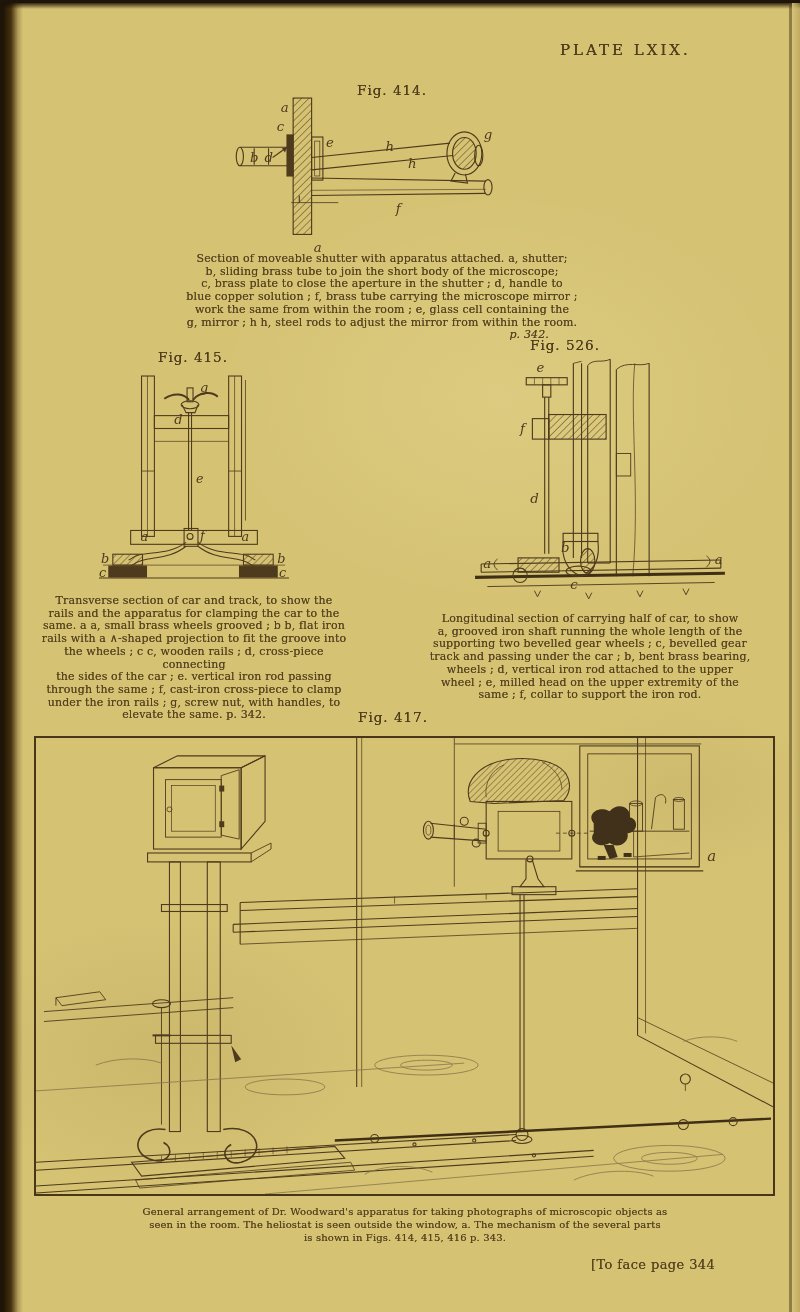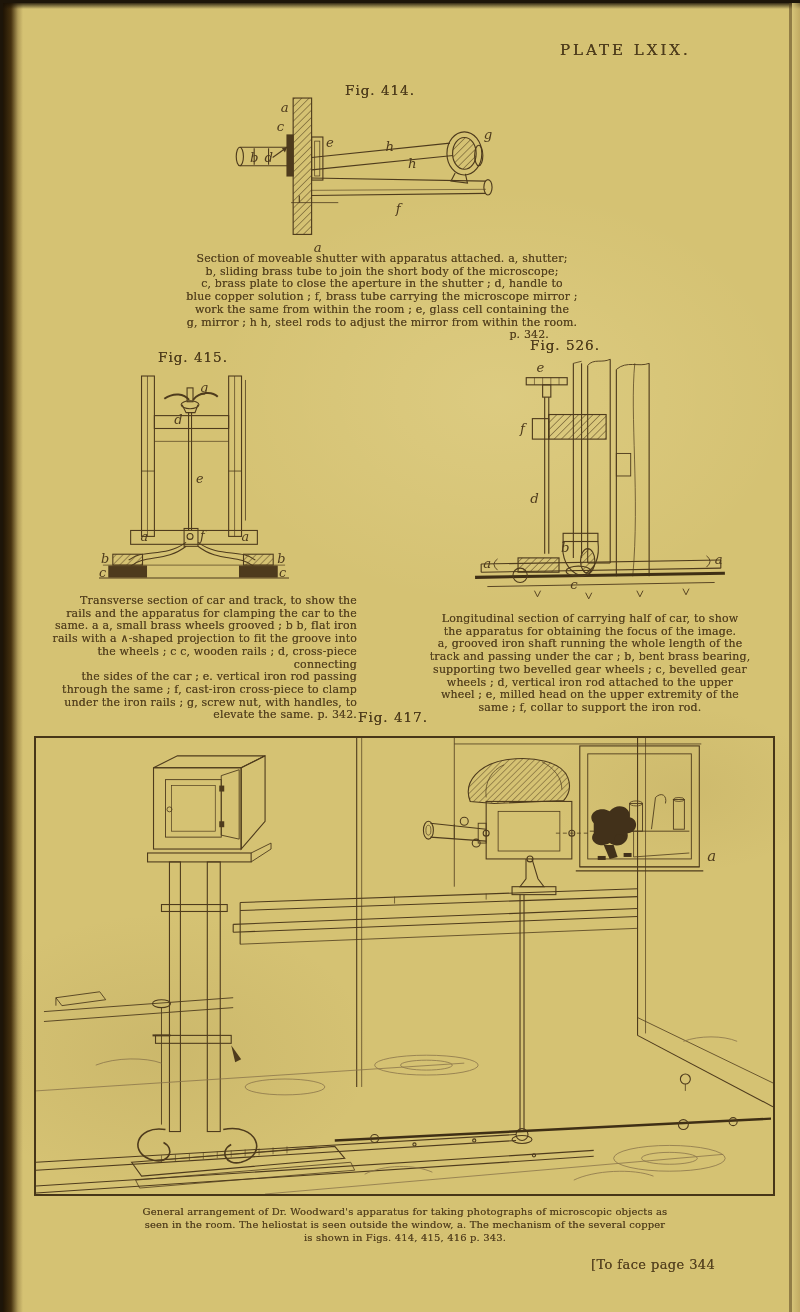--- a/index.html
+++ b/index.html
@@ -14,40 +14,40 @@
   .top-edge{position:absolute;left:0;top:0;width:100%;height:6px;
         background:linear-gradient(180deg,rgba(25,16,4,.85),rgba(25,16,4,0));}
   .right-line{position:absolute;left:786px;top:0;width:3px;height:100%;background:rgba(90,70,32,.55);}
   .right-band{position:absolute;left:789px;top:0;width:11px;height:100%;
         background:linear-gradient(90deg,rgba(214,196,120,.9),rgba(150,120,60,.45));}
   .abs{position:absolute;}
   .plate-title{font-size:15px;letter-spacing:3px;color:#4f3d1c;text-shadow:0 0 .4px #4f3d1c;}
   .fig-label{font-size:13.5px;letter-spacing:1px;text-align:center;color:#4f3d1c;text-shadow:0 0 .3px #4f3d1c;}
   .caption{font-size:11px;line-height:12.7px;letter-spacing:.15px;text-align:center;
            color:#55421f;text-shadow:0 0 .3px rgba(85,66,31,.8);}
-  .caption .cap-right{text-align:right;padding-right:30px;}
+  .caption .cap-right{text-align:right;padding-right:30px;font-style:italic;}
   .caption417{font-size:10px;line-height:13.2px;}
   .toface{font-size:13px;letter-spacing:.4px;color:#55421f;text-shadow:0 0 .3px rgba(85,66,31,.8);}
   svg{display:block;}
   .mark{font:italic 13px "DejaVu Serif",serif;fill:#4e3b1d;}
   .mark-lg{font:italic 15px "DejaVu Serif",serif;fill:#4e3b1d;}
   .frame417{border:2px solid #473618;}
 </style>
 </head>
 <body>
 
 <div class="page">
   <div class="left-edge"></div>
   <div class="top-edge"></div>
   <div class="right-line"></div>
   <div class="right-band"></div>
 
   <div class="abs plate-title" style="left:557px;top:38px;width:180px;">PLATE LXIX.</div>
 
-  <div class="abs fig-label" style="left:312px;top:79px;width:130px;">Fig. 414.</div>
+  <div class="abs fig-label" style="left:324px;top:79px;width:130px;">Fig. 414.</div>
 
   <svg class="abs" style="left:206px;top:93px;" width="318" height="162" viewBox="0 0 310 158">
     <defs>
       <pattern id="h414" width="5" height="5" patternTransform="rotate(45)" patternUnits="userSpaceOnUse">
         <line x1="0" y1="0" x2="0" y2="5" stroke="#55421f" stroke-width="1"></line>
       </pattern>
     </defs>
     <g stroke="#4e3b1d" fill="none" stroke-width="1.1">
       <rect x="82" y="2" width="18" height="133" fill="url(#h414)"></rect>
       <line x1="30" y1="50" x2="82" y2="50"></line>
@@ -143,21 +143,21 @@
       <text class="mark" x="46" y="171">a</text>
       <text class="mark" x="148" y="171">a</text>
       <text class="mark" x="106" y="170">f</text>
       <text class="mark" x="6" y="193">b</text>
       <text class="mark" x="4" y="207">c</text>
       <text class="mark" x="184" y="193">b</text>
       <text class="mark" x="186" y="207">c</text>
     </g>
   </svg>
 
-  <div class="abs caption" style="left:28px;top:592px;width:326px;text-align:right;">
+  <div class="abs caption" style="left:28px;top:592px;width:326px;">
     <div>Transverse section of car and track, to show the</div>
     <div>rails and the apparatus for clamping the car to the</div>
     <div>same.  a a, small brass wheels grooved ;  b b, flat iron</div>
     <div>rails with a ∧-shaped projection to fit the groove into</div>
     <div>the wheels ;  c c, wooden rails ;  d, cross-piece connecting</div>
     <div>the sides of the car ;  e. vertical iron rod passing</div>
     <div>through the same ;  f, cast-iron cross-piece to clamp</div>
     <div>under the iron rails ;  g, screw nut, with handles, to</div>
     <div>elevate the same.   p. 342.</div>
   </div>
@@ -219,24 +219,23 @@
       <text class="mark" x="56" y="146">d</text>
       <text class="mark" x="86" y="194">b</text>
       <text class="mark" x="95" y="230">c</text>
       <text class="mark" x="10" y="210">a</text>
       <text class="mark" x="236" y="206">a</text>
     </g>
   </svg>
 
   <div class="abs caption" style="left:392px;top:610px;width:390px;">
     <div>Longitudinal section of carrying half of car, to show</div>
-    <div>the apparatus for obtaining the focus of the image.</div>
     <div>a, grooved iron shaft running the whole length of the</div>
+    <div>supporting two bevelled gear wheels ;  c, bevelled gear</div>
     <div>track and passing under the car ;  b, bent brass bearing,</div>
-    <div>supporting two bevelled gear wheels ;  c, bevelled gear</div>
     <div>wheels ;  d, vertical iron rod attached to the upper</div>
     <div>wheel ;  e, milled head on the upper extremity of the</div>
     <div>same ;  f, collar to support the iron rod.</div>
   </div>
 
   <div class="abs fig-label" style="left:330px;top:706px;width:120px;">Fig. 417.</div>
 
   <div class="abs frame417" style="left:31px;top:733px;width:737px;height:456px;">
     <svg width="737" height="456" viewBox="0 0 740 460" preserveAspectRatio="none">
       <defs>
@@ -378,18 +377,18 @@
         <path d="M650,306 C666,300 690,300 704,306"></path>
       </g>
       <g>
         <text class="mark-lg" x="674" y="124">a</text>
       </g>
     </svg>
   </div>
 
   <div class="abs caption caption417" style="left:68px;top:1202px;width:668px;">
     <div>General arrangement of Dr. Woodward's apparatus for taking photographs of microscopic objects as</div>
-    <div>seen in the room.  The heliostat is seen outside the window, a.  The mechanism of the several copper</div>
+    <div>seen in the room.  The heliostat is seen outside the window, a.  The mechanism of the several parts</div>
     <div>is shown in Figs. 414, 415, 416    p. 343.</div>
   </div>
 
   <div class="abs toface" style="left:588px;top:1254px;width:210px;">[To face page 344</div>
 </div>
 
 </body></html>

